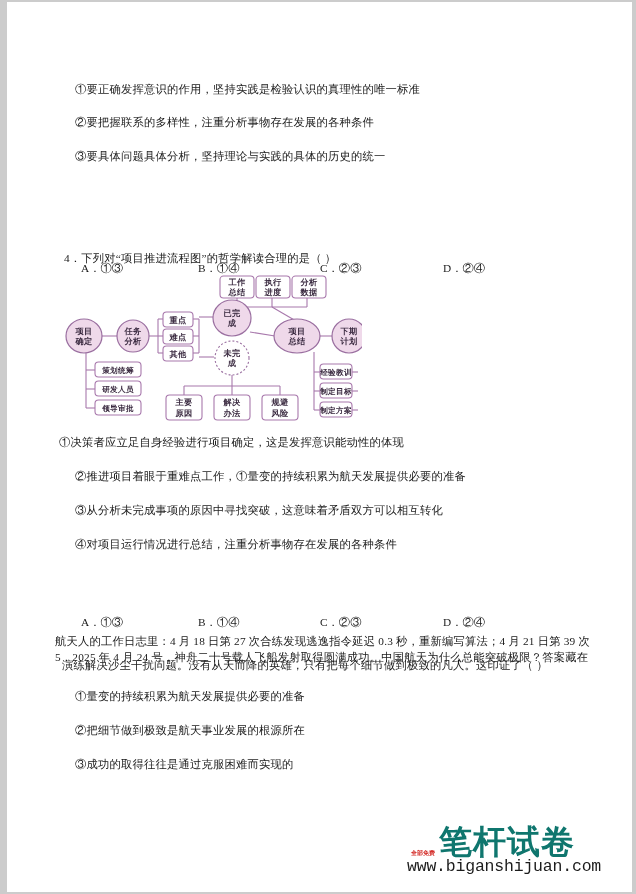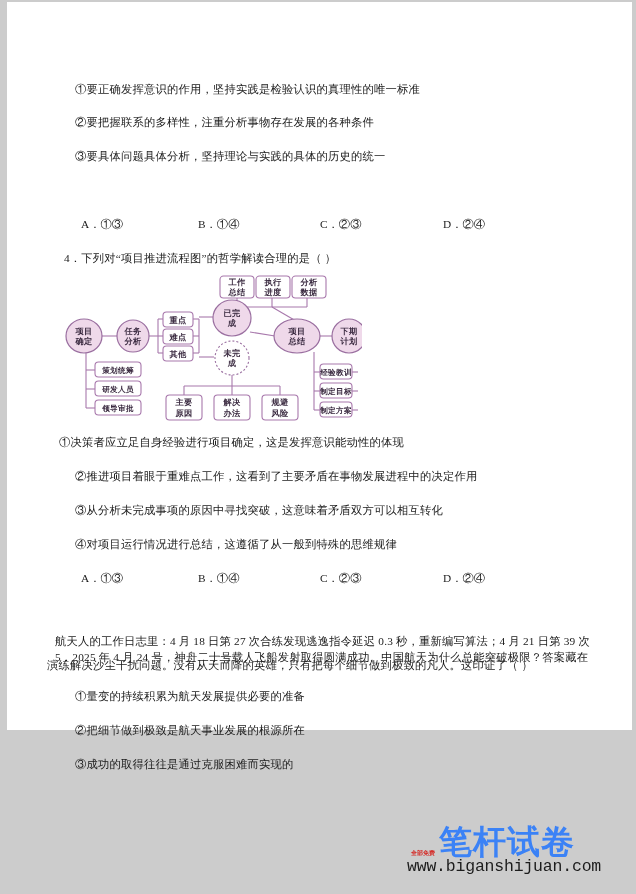--- a/index.html
+++ b/index.html
@@ -11,21 +11,21 @@
     width: 636px;
     height: 894px;
     overflow: hidden;
     font-family: "Liberation Serif", "DejaVu Serif", serif;
   }
   #page {
     position: absolute;
     left: 7px;
     top: 2px;
     width: 625px;
-    height: 728px;
+    height: 890px;
     background: #ffffff;
     box-sizing: border-box;
   }
   .q-line {
     position: absolute;
     font-size: 11.3px;
     color: #1a1a1a;
     letter-spacing: 0.2px;
     white-space: nowrap;
     line-height: 1.35;
@@ -33,20 +33,21 @@
   .opts {
     position: absolute;
     font-size: 11.3px;
     color: #1a1a1a;
     width: 520px;
     left: 68px;
   }
   .opts span.opt {
     position: absolute;
     white-space: nowrap;
+    margin-top: 44px;
   }
   
   #diagram {
     position: absolute;
     left: 55px;
     top: 272px;
     width: 300px;
     height: 148px;
   }
   #diagram svg { display: block; }
@@ -67,21 +68,21 @@
     width: 220px;
     height: 66px;
   }
   #wm-cn {
     position: absolute;
     left: 36px;
     top: 0px;
     font-family: "DejaVu Sans", sans-serif;
     font-size: 33px;
     font-weight: bold;
-    color: #3b82f6;
+    color: #0f766e;
     letter-spacing: 1px;
     white-space: nowrap;
   }
   #wm-free {
     position: absolute;
     left: 8px;
     top: 29px;
     font-family: "DejaVu Sans", sans-serif;
     font-size: 6px;
     font-weight: bold;
@@ -237,34 +238,34 @@
       <rect class="bx" x="258" y="90" width="32" height="15" rx="3.5"></rect>
       <text class="nd-text sm" x="274" y="101">经验教训</text>
       <rect class="bx" x="258" y="109" width="32" height="15" rx="3.5"></rect>
       <text class="nd-text sm" x="274" y="120">制定目标</text>
       <rect class="bx" x="258" y="128" width="32" height="15" rx="3.5"></rect>
       <text class="nd-text sm" x="274" y="139">制定方案</text>
     </svg>
   </div>
 
   <div class="q-line" style="left:52px; top:433px;">①决策者应立足自身经验进行项目确定，这是发挥意识能动性的体现</div>
-  <div class="q-line" style="left:68px; top:467px;">②推进项目着眼于重难点工作，这看到了主要矛盾在事物发展进程中的决定作用</div>
+  <div class="q-line" style="left:68px; top:467px;">②推进项目着眼于重难点工作，①量变的持续积累为航天发展提供必要的准备</div>
   <div class="q-line" style="left:68px; top:501px;">③从分析未完成事项的原因中寻找突破，这意味着矛盾双方可以相互转化</div>
-  <div class="q-line" style="left:68px; top:535px;">④对项目运行情况进行总结，这遵循了从一般到特殊的思维规律</div>
+  <div class="q-line" style="left:68px; top:535px;">④对项目运行情况进行总结，注重分析事物存在发展的各种条件</div>
 
   <div class="opts" style="top:569px;">
     <span class="opt" style="left:6px;">A．①③</span>
     <span class="opt" style="left:123px;">B．①④</span>
     <span class="opt" style="left:245px;">C．②③</span>
     <span class="opt" style="left:368px;">D．②④</span>
   </div>
 
   <div class="q-line" style="left:48px; top:608px;margin-top:40px;">5．2025 年 4 月 24 号，神舟二十号载人飞船发射取得圆满成功。中国航天为什么总能突破极限？答案藏在</div>
   <div class="q-line" style="left:48px; top:632px;">航天人的工作日志里：4 月 18 日第 27 次合练发现逃逸指令延迟 0.3 秒，重新编写算法；4 月 21 日第 39 次</div>
-  <div class="q-line" style="left:40px; top:656px;">演练解决沙尘干扰问题。没有从天而降的英雄，只有把每个细节做到极致的凡人。这印证了（    ）</div>
+  <div class="q-line" style="left:55px; top:656px;">演练解决沙尘干扰问题。没有从天而降的英雄，只有把每个细节做到极致的凡人。这印证了（    ）</div>
 
   <div class="q-line" style="left:68px; top:687px;">①量变的持续积累为航天发展提供必要的准备</div>
   <div class="q-line" style="left:68px; top:721px;">②把细节做到极致是航天事业发展的根源所在</div>
   <div class="q-line" style="left:68px; top:755px;">③成功的取得往往是通过克服困难而实现的</div>
 
   <div id="watermark">
     <div id="wm-cn">笔杆试卷</div>
     <div id="wm-free">全部免费</div>
     <div id="wm-url">www.biganshijuan.com</div>
   </div>

